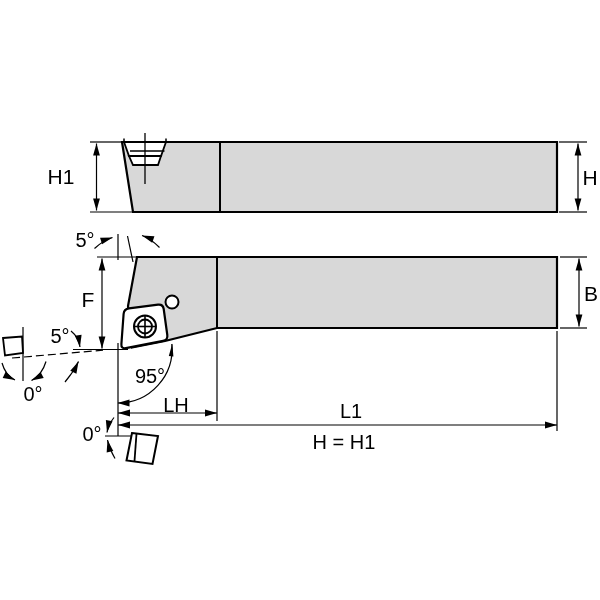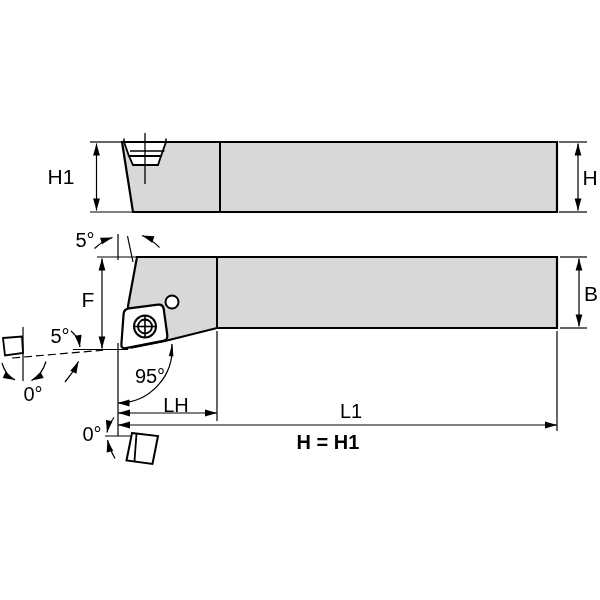--- a/index.html
+++ b/index.html
@@ -25,21 +25,21 @@
   .p-h1{left:61px;top:176px;}
   .p-h{left:590px;top:177px;}
   .p-f{left:88px;top:299px;}
   .p-b{left:591px;top:293px;}
   .p-angle-top{left:85px;top:240px;}
   .p-angle-left{left:60px;top:336px;}
   .p-incl-left{left:33px;top:394px;}
   .p-lead{left:150px;top:376px;}
   .p-lh{left:176px;top:405px;}
   .p-l1{left:328px;top:411px;margin-left:23px;}
-  .p-note{left:328px;top:442px;font-weight:bold;}
+  .p-note{left:344px;top:442px;}
   .p-incl-bottom{left:92px;top:434px;}
 </style>
 </head>
 <body>
 
 <div id="stage">
 
   <svg id="drawing" width="600" height="600" viewBox="0 0 600 600" fill="none" stroke="#000" stroke-width="1.2" stroke-linecap="butt">
     <defs>
       <marker id="arr" orient="auto-start-reverse" markerUnits="userSpaceOnUse" markerWidth="14" markerHeight="10" refX="12" refY="5" overflow="visible">

